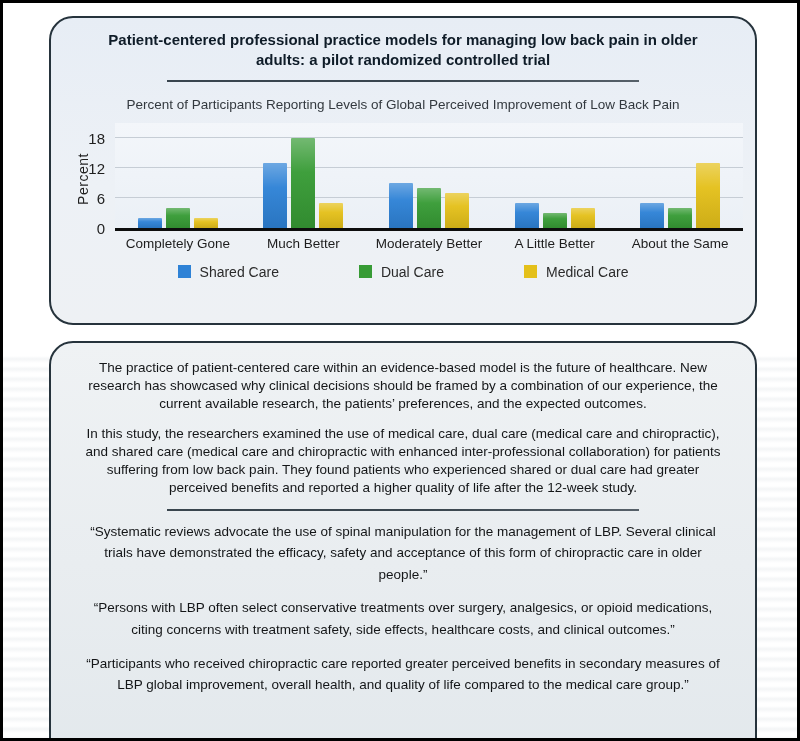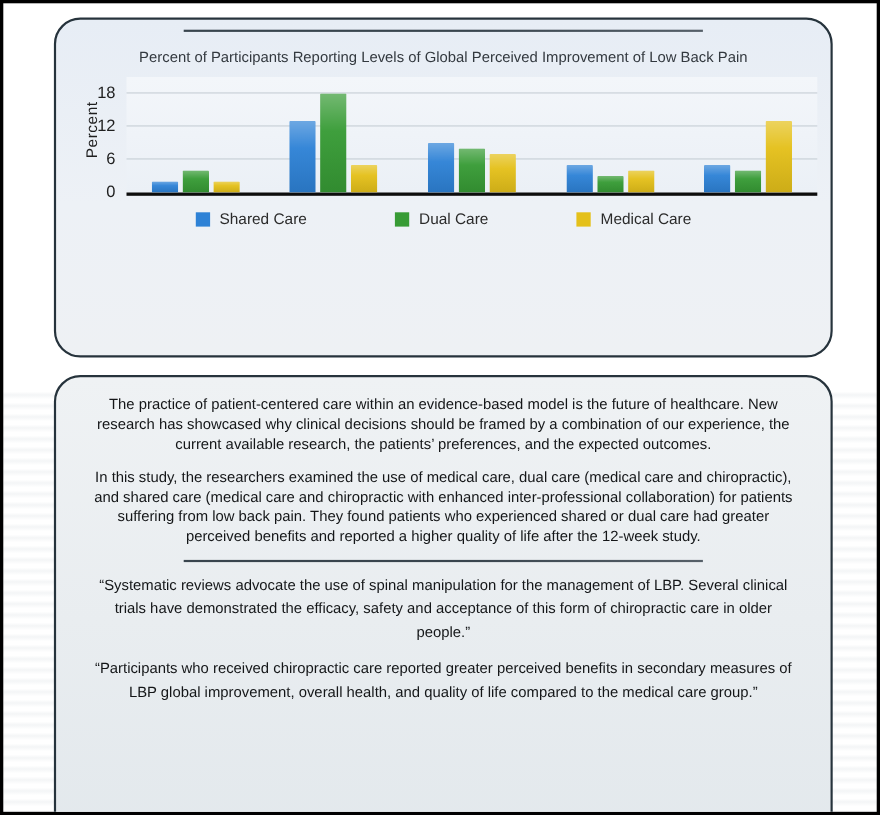--- a/index.html
+++ b/index.html
@@ -65,20 +65,21 @@
   .quote { margin:0 0 12px; text-align:center; 
     font-size:13.5px; line-height:1.6; color:#141618; }
 </style>
 </head>
 <body>
 
 <div class="canvas">
   <div class="ripples"></div>
 
   <div class="panel panel-top">
+    <div class="main-title">Patient-centered professional practice models for managing low back pain in older adults: a pilot randomized controlled trial</div>
     <div class="divider"></div>
 
     <div class="chart-title">Percent of Participants Reporting Levels of Global Perceived Improvement of Low Back Pain</div>
 
     <div class="chart">
       <div class="ylabel">Percent</div>
       <div class="plot">
           <div class="tick-label" style="bottom: 0px;">0</div>
           <div class="gridline" style="bottom: 30px;"></div>
           <div class="tick-label" style="bottom: 30px;">6</div>
@@ -107,20 +108,27 @@
               <div class="bar" style="height: 15px; background-color: rgb(55, 155, 53);"></div>
               <div class="bar" style="height: 20px; background-color: rgb(228, 192, 26);"></div>
             </div>
             <div class="bar-group">
               <div class="bar" style="height: 25px; background-color: rgb(46, 130, 214);"></div>
               <div class="bar" style="height: 20px; background-color: rgb(55, 155, 53);"></div>
               <div class="bar" style="height: 65px; background-color: rgb(228, 192, 26);"></div>
             </div>
           </div>
         </div>
+      <div class="cat-labels">
+          <div class="cat-label">Completely Gone</div>
+          <div class="cat-label">Much Better</div>
+          <div class="cat-label">Moderately Better</div>
+          <div class="cat-label">A Little Better</div>
+          <div class="cat-label">About the Same</div>
+        </div>
     </div>
 
     <div class="legend">
         <div class="legend-item">
           <span class="legend-swatch" style="background-color: rgb(46, 130, 214);"></span>
           <span class="legend-label">Shared Care</span>
         </div>
         <div class="legend-item">
           <span class="legend-swatch" style="background-color: rgb(55, 155, 53);"></span>
           <span class="legend-label">Dual Care</span>
@@ -130,15 +138,16 @@
           <span class="legend-label">Medical Care</span>
         </div>
       </div>
   </div>
 
   <div class="panel panel-bottom">
     <p class="body-par">The practice of patient-centered care within an evidence-based model is the future of healthcare. New research has showcased why clinical decisions should be framed by a combination of our experience, the current available research, the patients’ preferences, and the expected outcomes.</p>
     <p class="body-par">In this study, the researchers examined the use of medical care, dual care (medical care and chiropractic), and shared care (medical care and chiropractic with enhanced inter-professional collaboration) for patients suffering from low back pain. They found patients who experienced shared or dual care had greater perceived benefits and reported a higher quality of life after the 12-week study.</p>
     <div class="divider-2"></div>
     <p class="quote">“Systematic reviews advocate the use of spinal manipulation for the management of LBP. Several clinical trials have demonstrated the efficacy, safety and acceptance of this form of chiropractic care in older people.”</p>
+    <p class="quote">“Persons with LBP often select conservative treatments over surgery, analgesics, or opioid medications, citing concerns with treatment safety, side effects, healthcare costs, and clinical outcomes.”</p>
     <p class="quote">“Participants who received chiropractic care reported greater perceived benefits in secondary measures of LBP global improvement, overall health, and quality of life compared to the medical care group.”</p>
   </div>
 </div>
 
 </body></html>

